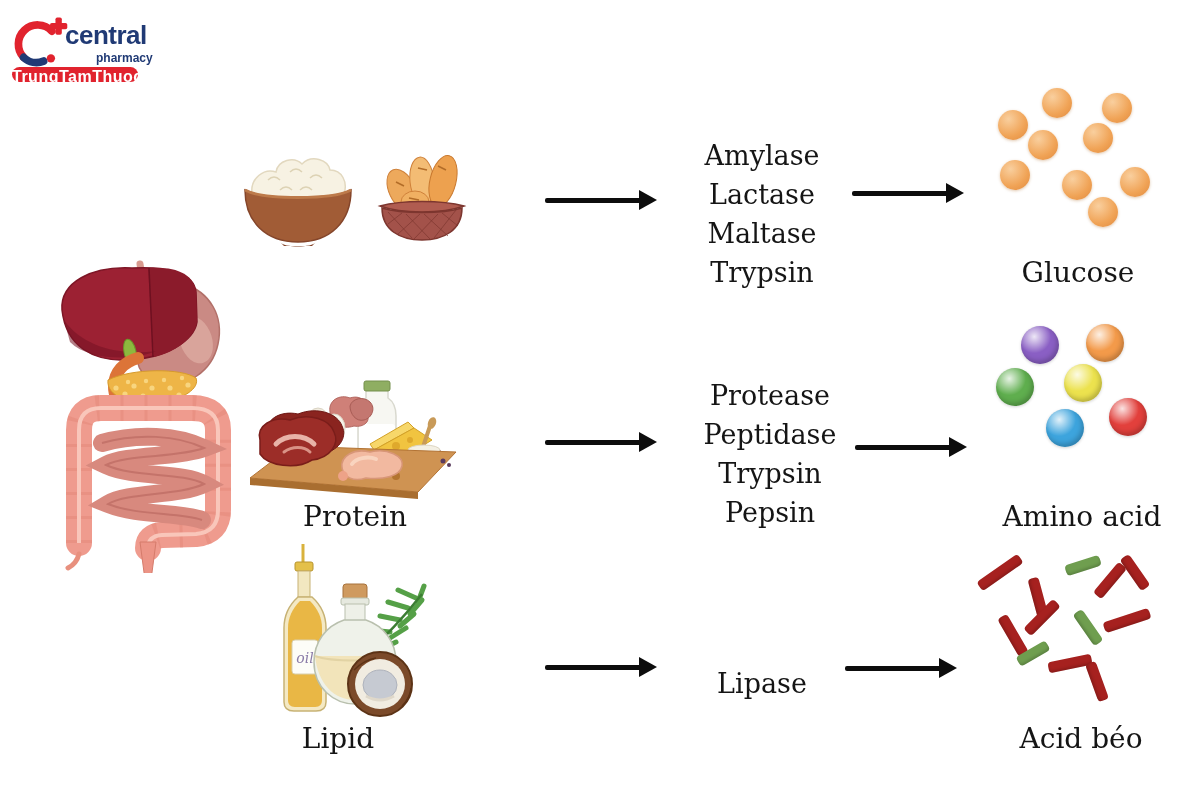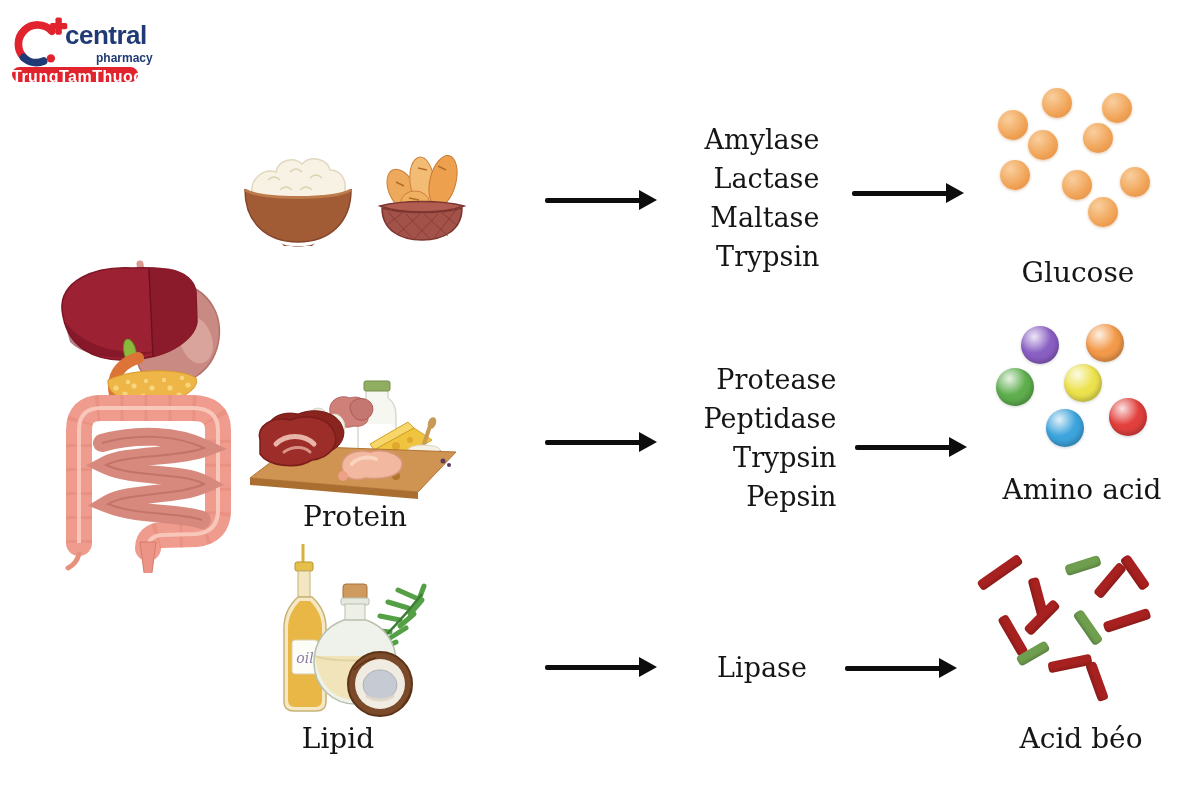--- a/index.html
+++ b/index.html
@@ -12,22 +12,22 @@
   .logo-brand{position:absolute;left:55px;top:6px;font-family:"Liberation Sans",sans-serif;
       font-weight:bold;font-size:26px;color:#203a75;letter-spacing:-0.5px;}
   .logo-sub{position:absolute;left:58px;top:37px;font-family:"Liberation Sans",sans-serif;
       font-weight:bold;font-size:12px;color:#203a75;margin-left:28px;}
   .logo-badge{position:absolute;left:2px;top:53px;width:126px;height:15px;border-radius:8px;
       background:#e1232e;text-align:center;}
   .logo-badge span{font-family:"Liberation Sans",sans-serif;font-weight:bold;font-size:16px;
       color:#fff;line-height:15px;letter-spacing:0.5px;text-align:center;}
   
   .label{position:absolute;transform:translateX(-50%);font-size:28px;white-space:nowrap;color:#151515;}
-  .enzymes{position:absolute;transform:translateX(-50%);text-align:right;font-size:27px;
-      line-height:39px;white-space:nowrap;color:#151515;}
+  .enzymes{position:absolute;transform:translateX(-50%);text-align:center;font-size:27px;
+      line-height:39px;white-space:nowrap;color:#151515;margin-top:16px;}
   
   .arrow{position:absolute;width:112px;height:20px;}
   .arrow .shaft{position:absolute;left:0;top:8px;width:97px;height:5px;background:#0d0d0d;border-radius:2px;}
   .arrow .head{position:absolute;left:94px;top:0px;width:0;height:0;
       border-left:18px solid #0d0d0d;border-top:10px solid transparent;border-bottom:10px solid transparent;}
   
   .mol-box{position:absolute;}
   .ball{position:absolute;border-radius:50%;}
   .rod{position:absolute;border-radius:4px;box-shadow:inset 0 -2px 3px rgba(0,0,0,.18);}
 </style>
@@ -207,21 +207,21 @@
     </div>
 
   <div class="mol-box" style="left:995px;top:325px;width:165px;height:135px">
       <div class="ball" style="left: 26px; top: 1px; width: 38px; height: 38px; background: radial-gradient(circle at 35% 28%, rgba(255, 255, 255, 0.85), rgba(255, 255, 255, 0) 45%), rgb(138, 95, 196); box-shadow: rgba(0, 0, 0, 0.22) -2px -3px 5px inset, rgba(0, 0, 0, 0.18) 0px 1px 3px;"></div>
       <div class="ball" style="left: 91px; top: -1px; width: 38px; height: 38px; background: radial-gradient(circle at 35% 28%, rgba(255, 255, 255, 0.85), rgba(255, 255, 255, 0) 45%), rgb(243, 154, 74); box-shadow: rgba(0, 0, 0, 0.22) -2px -3px 5px inset, rgba(0, 0, 0, 0.18) 0px 1px 3px;"></div>
       <div class="ball" style="left: 1px; top: 43px; width: 38px; height: 38px; background: radial-gradient(circle at 35% 28%, rgba(255, 255, 255, 0.85), rgba(255, 255, 255, 0) 45%), rgb(95, 174, 78); box-shadow: rgba(0, 0, 0, 0.22) -2px -3px 5px inset, rgba(0, 0, 0, 0.18) 0px 1px 3px;"></div>
       <div class="ball" style="left: 69px; top: 39px; width: 38px; height: 38px; background: radial-gradient(circle at 35% 28%, rgba(255, 255, 255, 0.85), rgba(255, 255, 255, 0) 45%), rgb(236, 226, 78); box-shadow: rgba(0, 0, 0, 0.22) -2px -3px 5px inset, rgba(0, 0, 0, 0.18) 0px 1px 3px;"></div>
       <div class="ball" style="left: 114px; top: 73px; width: 38px; height: 38px; background: radial-gradient(circle at 35% 28%, rgba(255, 255, 255, 0.85), rgba(255, 255, 255, 0) 45%), rgb(226, 64, 60); box-shadow: rgba(0, 0, 0, 0.22) -2px -3px 5px inset, rgba(0, 0, 0, 0.18) 0px 1px 3px;"></div>
       <div class="ball" style="left: 51px; top: 84px; width: 38px; height: 38px; background: radial-gradient(circle at 35% 28%, rgba(255, 255, 255, 0.85), rgba(255, 255, 255, 0) 45%), rgb(61, 164, 221); box-shadow: rgba(0, 0, 0, 0.22) -2px -3px 5px inset, rgba(0, 0, 0, 0.18) 0px 1px 3px;"></div>
     </div>
-  <div class="label" style="left:1082px;top:473px">Amino acid</div>
+  <div class="label" style="left:1082px;top:500px">Amino acid</div>
 
   <svg class="abs" style="left:256px;top:536px" width="180" height="182" viewBox="0 0 180 182">
 
     <path d="M47,8 L47,28" stroke="#d9b23c" stroke-width="3"></path>
     <rect x="39" y="26" width="18" height="9" rx="2" fill="#e4c04a" stroke="#b8952e"></rect>
     <rect x="42" y="35" width="12" height="26" fill="#f2e7c0" stroke="#c7b274"></rect>
     <path d="M42,61 C32,70 28,80 28,92 L28,166 C28,172 32,175 38,175 L60,175 C66,175 70,172 70,166 L70,92 C70,80 66,70 56,61 Z" fill="#f4e9c4" stroke="#c7b274" stroke-width="1.5"></path>
     <path d="M44,65 C36,73 32,82 32,92 L32,164 C32,168 34,171 39,171 L59,171 C64,171 66,168 66,164 L66,92 C66,82 62,73 54,65 Z" fill="#e7b23a" opacity="0.92"></path>
     <rect x="36" y="104" width="26" height="34" rx="3" fill="#fdfdf8" stroke="#d8cfae"></rect>
     <text x="49" y="127" text-anchor="middle" font-size="14" font-style="italic" font-family="DejaVu Serif, serif" fill="#8a7ba8">oil</text>

